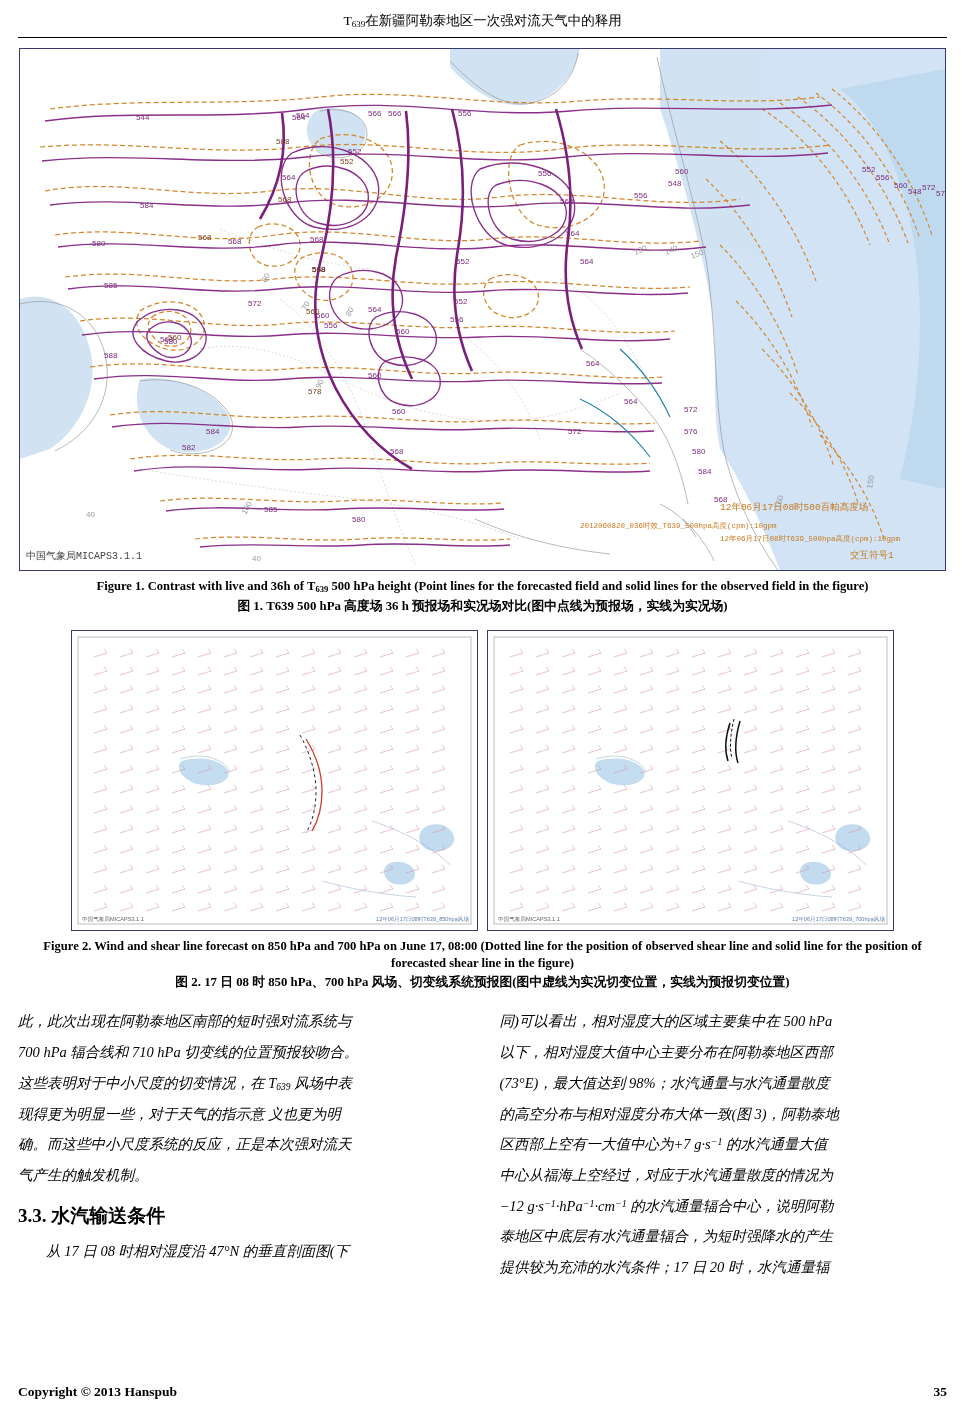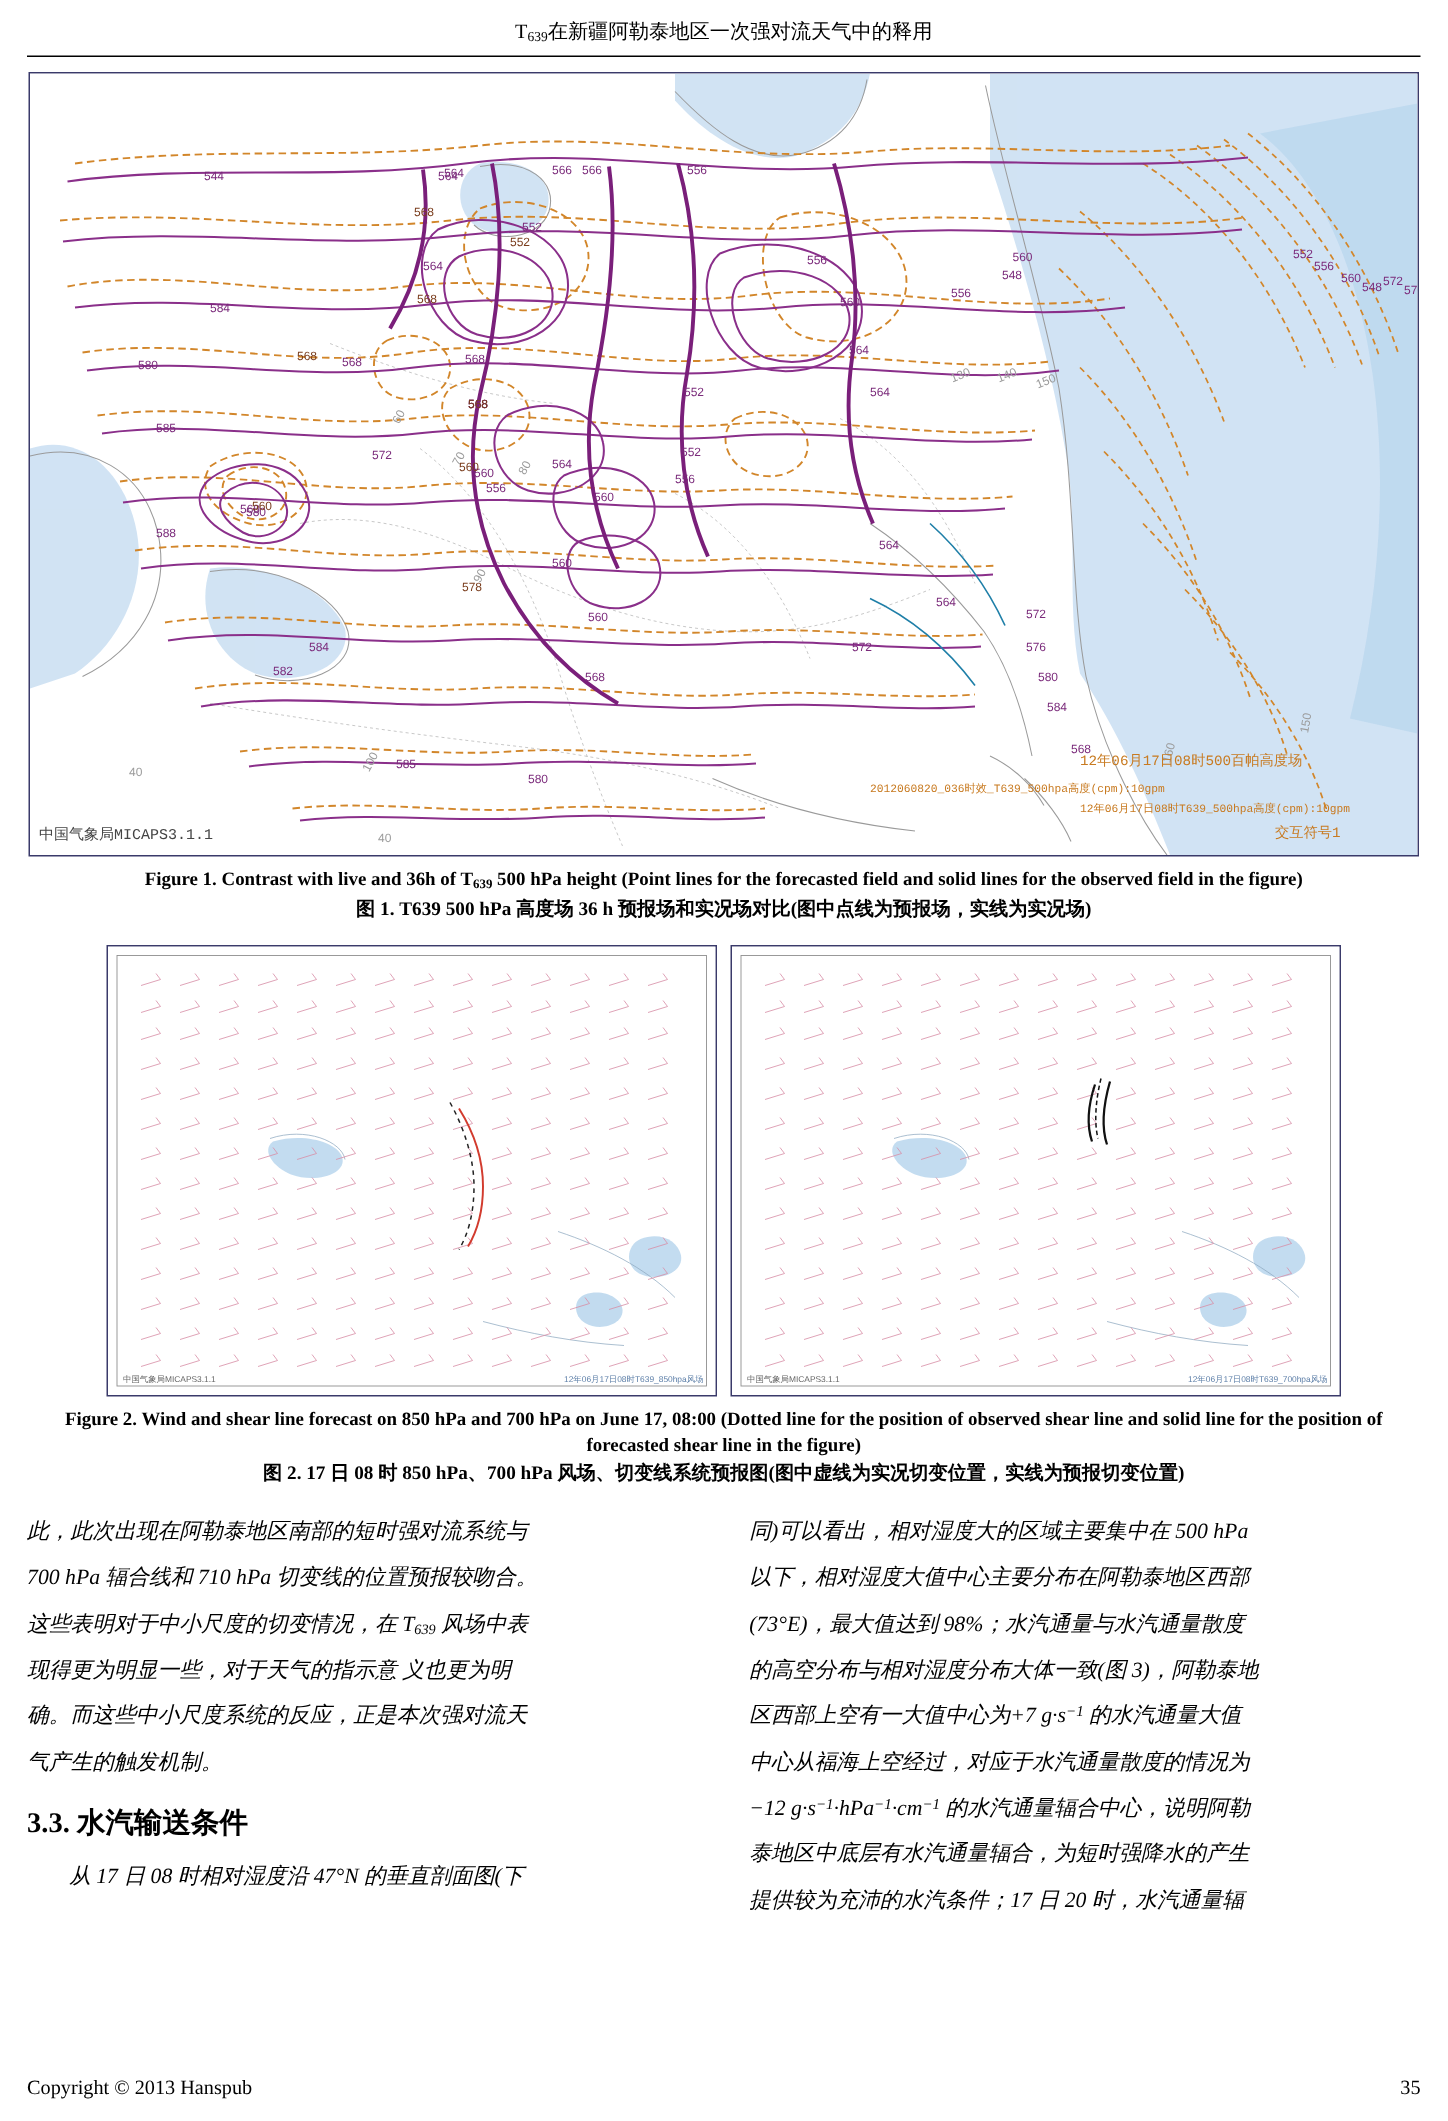--- a/index.html
+++ b/index.html
@@ -97,20 +97,21 @@
   sup.u{font-size:10px;vertical-align:4px;}
   sub.d{font-size:9.5px;vertical-align:-2px;}
   
   .footer{
     position:absolute;
     left:18px;right:18px;bottom:14px;
     display:flex;
     justify-content:space-between;
     align-items:flex-start;
     font-size:13.5px;
+    font-weight:bold;
   }
   .footer .pg{font-size:13.5px;}
   
   .lbl{
     position:absolute;
     font-family:"Liberation Sans", sans-serif;
     font-size:8px;
     color:#7a3d1d;
     white-space:nowrap;
   }

